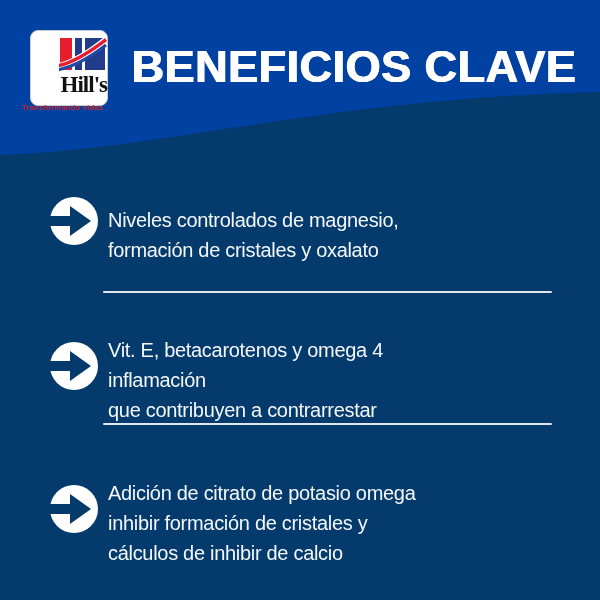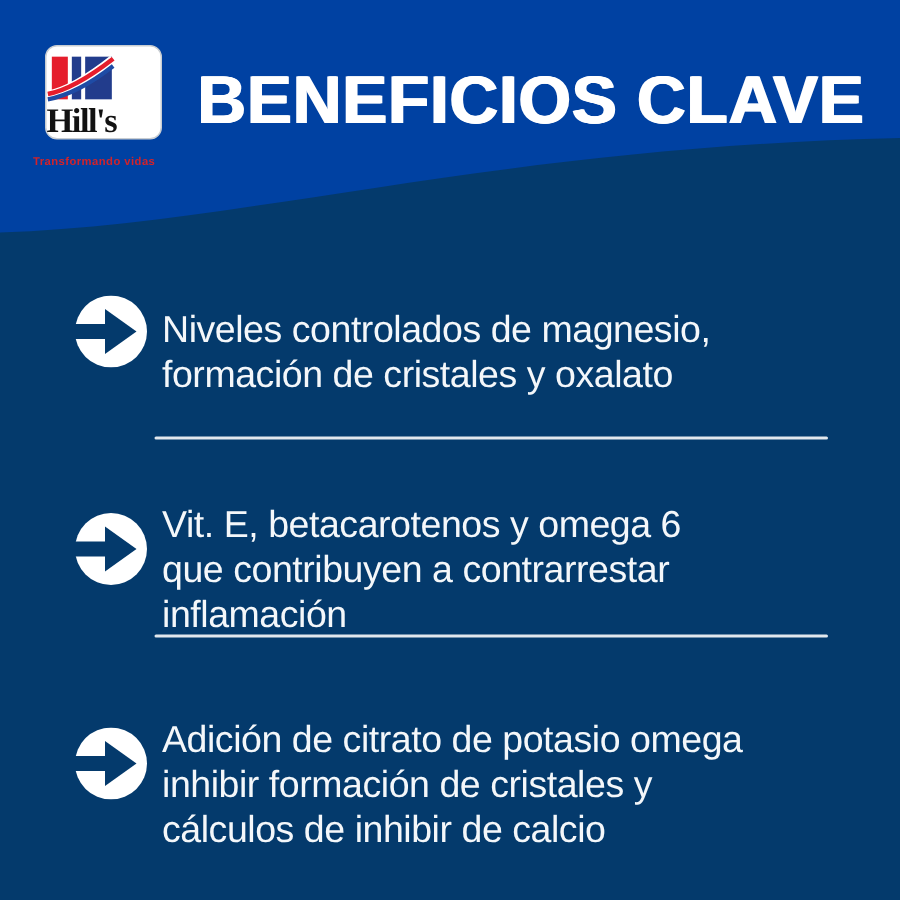--- a/index.html
+++ b/index.html
@@ -9,25 +9,25 @@
     width: 600px; height: 600px;
     background: #0041A2;
     overflow: hidden;
     font-family: "Liberation Sans", sans-serif;
   }
   .curve-svg { position: absolute; left: 0; top: 0; }
 
   
   .logo-box {
     position: absolute; left: 30px; top: 30px;
-    width: 78px; height: 63px;
+    width: 78px; height: 76px;
     background: #ffffff;
     border: 1px solid #c8cdd2;
     border-radius: 8px;
-    display: flex; flex-direction: column; align-items: flex-start;
+    display: flex; flex-direction: column; align-items: flex-end;
     padding-top: 5px;
   }
   .logo-wordmark {
     font-family: "Liberation Serif", serif;
     font-weight: bold;
     font-size: 23px;
     letter-spacing: -1px;
     color: #121212;
     line-height: 1;
     margin-top: 1px;
@@ -55,21 +55,21 @@
   }
 
   
   .bullet {
     position: absolute; left: 50px; right: 30px;
     display: flex; align-items: center;
   }
   .bullet-icon { flex: 0 0 48px; width: 48px; height: 48px; margin-right: 10px; }
   .bullet-lines {
     color: #F4F7FA;
-    font-size: 25px;
+    font-size: 20px;
     line-height: 30px;
     letter-spacing: -0.3px;
     margin-top: 28px;
   }
   .bullet-lines div { white-space: nowrap; }
   .bullet-1 { top: 174px; height: 93px; }
   .bullet-2 { top: 319px; height: 93px; }
   .bullet-3 { top: 462px; height: 93px; }
 
   .divider {
@@ -119,23 +119,23 @@
 
   <div class="divider divider-1"></div>
 
   <div class="bullet bullet-2">
     <svg class="bullet-icon" viewBox="0 0 48 48" aria-hidden="true">
       <circle cx="24" cy="24" r="24" fill="#ffffff"></circle>
       <rect x="0" y="19" width="22" height="10" fill="#043A6C"></rect>
       <polygon points="20,9 20,39 41,24" fill="#043A6C"></polygon>
     </svg>
     <div class="bullet-lines">
-      <div>Vit. E, betacarotenos y omega 6</div>
+      <div>Vit. E, betacarotenos y omega 4</div>
+      <div>inflamación</div>
       <div>que contribuyen a contrarrestar</div>
-      <div>inflamación</div>
     </div>
   </div>
 
   <div class="divider divider-2"></div>
 
   <div class="bullet bullet-3">
     <svg class="bullet-icon" viewBox="0 0 48 48" aria-hidden="true">
       <circle cx="24" cy="24" r="24" fill="#ffffff"></circle>
       <rect x="0" y="19" width="22" height="10" fill="#043A6C"></rect>
       <polygon points="20,9 20,39 41,24" fill="#043A6C"></polygon>

